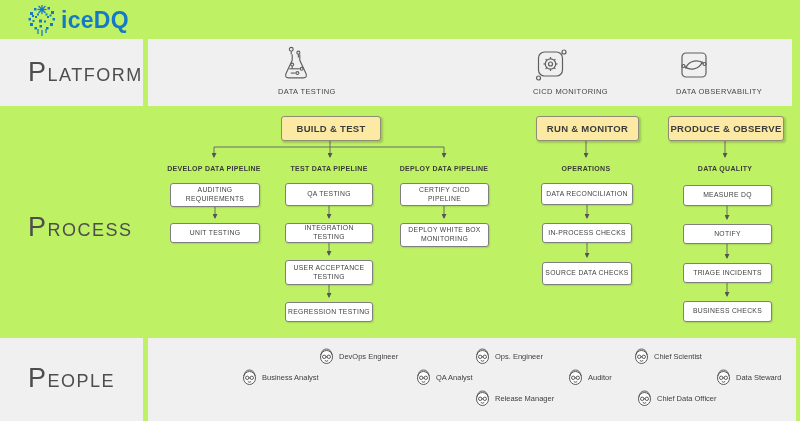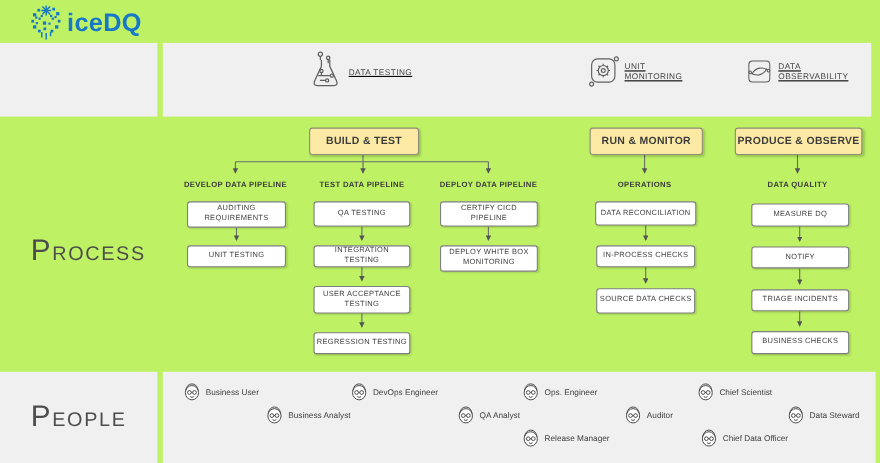--- a/index.html
+++ b/index.html
@@ -4,22 +4,22 @@
 <style>
   html,body{margin:0;padding:0;background:#fff;}
   .stage{position:relative;width:800px;height:421px;background:#bef264;
          font-family:"Liberation Sans", sans-serif;overflow:hidden;}
   .band{position:absolute;background:#f0f0f0;}
   .section-label{position:absolute;left:28px;font-size:18px;letter-spacing:1.5px;
                  color:#4d4d4d;text-transform:uppercase;font-weight:400;}
   .section-label::first-letter{font-size:27px;}
   .logo{position:absolute;left:26px;top:3px;display:flex;align-items:center;gap:3px;}
   .logo-text{font-size:23px;font-weight:bold;color:#1878c8;letter-spacing:0.3px;}
-  .pf-item{position:absolute;top:46px;width:100px;display:flex;flex-direction:row;
-           align-items:center;gap:3px;text-decoration:underline;}
+  .pf-item{position:absolute;top:46px;width:100px;display:flex;flex-direction:column;
+           gap:3px;}
   .pf-label{font-size:7.5px;letter-spacing:0.4px;color:#454545;}
   .yhead{position:absolute;background:#fbe9a4;border:1px solid #8f8d78;border-radius:3px;
          display:flex;align-items:center;justify-content:center;font-weight:bold;
          font-size:9.5px;color:#3c3c3c;letter-spacing:0.3px;
          box-shadow:1.5px 1.5px 2px rgba(0,0,0,0.18);}
   .col-title{position:absolute;top:165px;width:130px;text-align:center;font-size:7px;
              font-weight:bold;color:#3b3b3b;letter-spacing:0.3px;}
   .pbox{position:absolute;background:#fff;border:1px solid #7f7f7f;border-radius:3px;
         display:flex;align-items:center;justify-content:center;text-align:center;
         font-size:6.8px;color:#3f3f3f;letter-spacing:0.3px;white-space:pre-line;
@@ -97,20 +97,21 @@
           <rect x="6.5" y="17" width="2" height="2"></rect>
         <rect x="23.5" y="11.5" width="2" height="2"></rect>
           <rect x="6" y="12" width="2" height="2"></rect>
         <rect x="11" y="10.5" width="2" height="2"></rect>
           <rect x="19.5" y="10.5" width="2" height="2"></rect>
       </g>
     </svg>
     <span class="logo-text">iceDQ</span>
   </div>
 
+  <div class="section-label" style="top:57px">Platform</div>
   <div class="section-label" style="top:212px">Process</div>
   <div class="section-label" style="top:363px">People</div>
 
   <div class="pf-item" style="left:278px">
     <svg class="icon" width="36" height="38" viewBox="0 0 36 40">
       <g stroke="#5f5f5f" stroke-width="1.2" fill="none">
         <circle cx="13" cy="3.5" r="2"></circle>
           <circle cx="20.5" cy="7" r="1.6"></circle>
         <line x1="20.5" y1="8.6" x2="20.5" y2="12"></line>
           <line x1="13" y1="5.5" x2="13" y2="9"></line>
@@ -137,21 +138,21 @@
         <line x1="17.5" y1="11" x2="17.5" y2="12.8"></line>
           <line x1="17.5" y1="23.2" x2="17.5" y2="25"></line>
         <line x1="10.5" y1="18" x2="12.3" y2="18"></line>
           <line x1="22.7" y1="18" x2="24.5" y2="18"></line>
         <line x1="12.6" y1="13.1" x2="13.9" y2="14.4"></line>
           <line x1="21.1" y1="21.6" x2="22.4" y2="22.9"></line>
         <line x1="22.4" y1="13.1" x2="21.1" y2="14.4"></line>
           <line x1="13.9" y1="21.6" x2="12.6" y2="22.9"></line>
       </g>
     </svg>
-    <div class="pf-label">UNIT MONITORING</div>
+    <div class="pf-label">CICD MONITORING</div>
   </div>
 
   <div class="pf-item" style="left:676px">
     <svg class="icon" width="36" height="38" viewBox="0 0 36 38">
       <g stroke="#5f5f5f" stroke-width="1.2" fill="none">
         <rect x="6" y="7" width="24" height="24" rx="4"></rect>
         <path d="M9.5,22.5 C13,13.5 23,13.5 27.5,17.5"></path>
         <circle cx="28.5" cy="18" r="1.5"></circle>
         <path d="M26.5,15.5 C23,24.5 13,24.5 8.5,20.5"></path>
         <circle cx="7.5" cy="20" r="1.5"></circle>
@@ -186,33 +187,20 @@
 
   <div class="pbox" style="left:541px;top:183px;width:92px;height:22px">DATA RECONCILIATION</div>
   <div class="pbox" style="left:542px;top:223px;width:90px;height:20px">IN-PROCESS CHECKS</div>
   <div class="pbox" style="left:542px;top:262px;width:90px;height:23px">SOURCE DATA CHECKS</div>
 
   <div class="pbox" style="left:683px;top:185px;width:89px;height:21px">MEASURE DQ</div>
   <div class="pbox" style="left:683px;top:224px;width:89px;height:20px">NOTIFY</div>
   <div class="pbox" style="left:683px;top:263px;width:89px;height:20px">TRIAGE INCIDENTS</div>
   <div class="pbox" style="left:683px;top:301px;width:89px;height:21px">BUSINESS CHECKS</div>
 
-  <div class="person" style="left:166px;top:346px">
-    <svg class="icon person-face" width="17" height="20" viewBox="0 0 17 20">
-        <g stroke="#4a4a4a" stroke-width="0.9" fill="#fff">
-          <ellipse cx="8.5" cy="11" rx="6" ry="6.5"></ellipse>
-          <path d="M2.8,9 Q4,3 8.5,3 Q13,3 14.2,9" fill="none"></path>
-          <circle cx="6.2" cy="10.8" r="1.7" fill="none"></circle>
-          <circle cx="10.8" cy="10.8" r="1.7" fill="none"></circle>
-          <line x1="7.9" y1="10.8" x2="9.1" y2="10.8"></line>
-          <path d="M6.8,14.5 Q8.5,16 10.2,14.5" fill="none"></path>
-        </g>
-      </svg>
-    <span class="person-label">Business User</span>
-  </div>
   <div class="person" style="left:318px;top:346px">
     <svg class="icon" width="17" height="20" viewBox="0 0 17 20">
         <g stroke="#4a4a4a" stroke-width="0.9" fill="#fff">
           <ellipse cx="8.5" cy="11" rx="6" ry="6.5"></ellipse>
           <path d="M2.8,9 Q4,3 8.5,3 Q13,3 14.2,9" fill="none"></path>
           <circle cx="6.2" cy="10.8" r="1.7" fill="none"></circle>
           <circle cx="10.8" cy="10.8" r="1.7" fill="none"></circle>
           <line x1="7.9" y1="10.8" x2="9.1" y2="10.8"></line>
           <path d="M6.8,14.5 Q8.5,16 10.2,14.5" fill="none"></path>
         </g>

